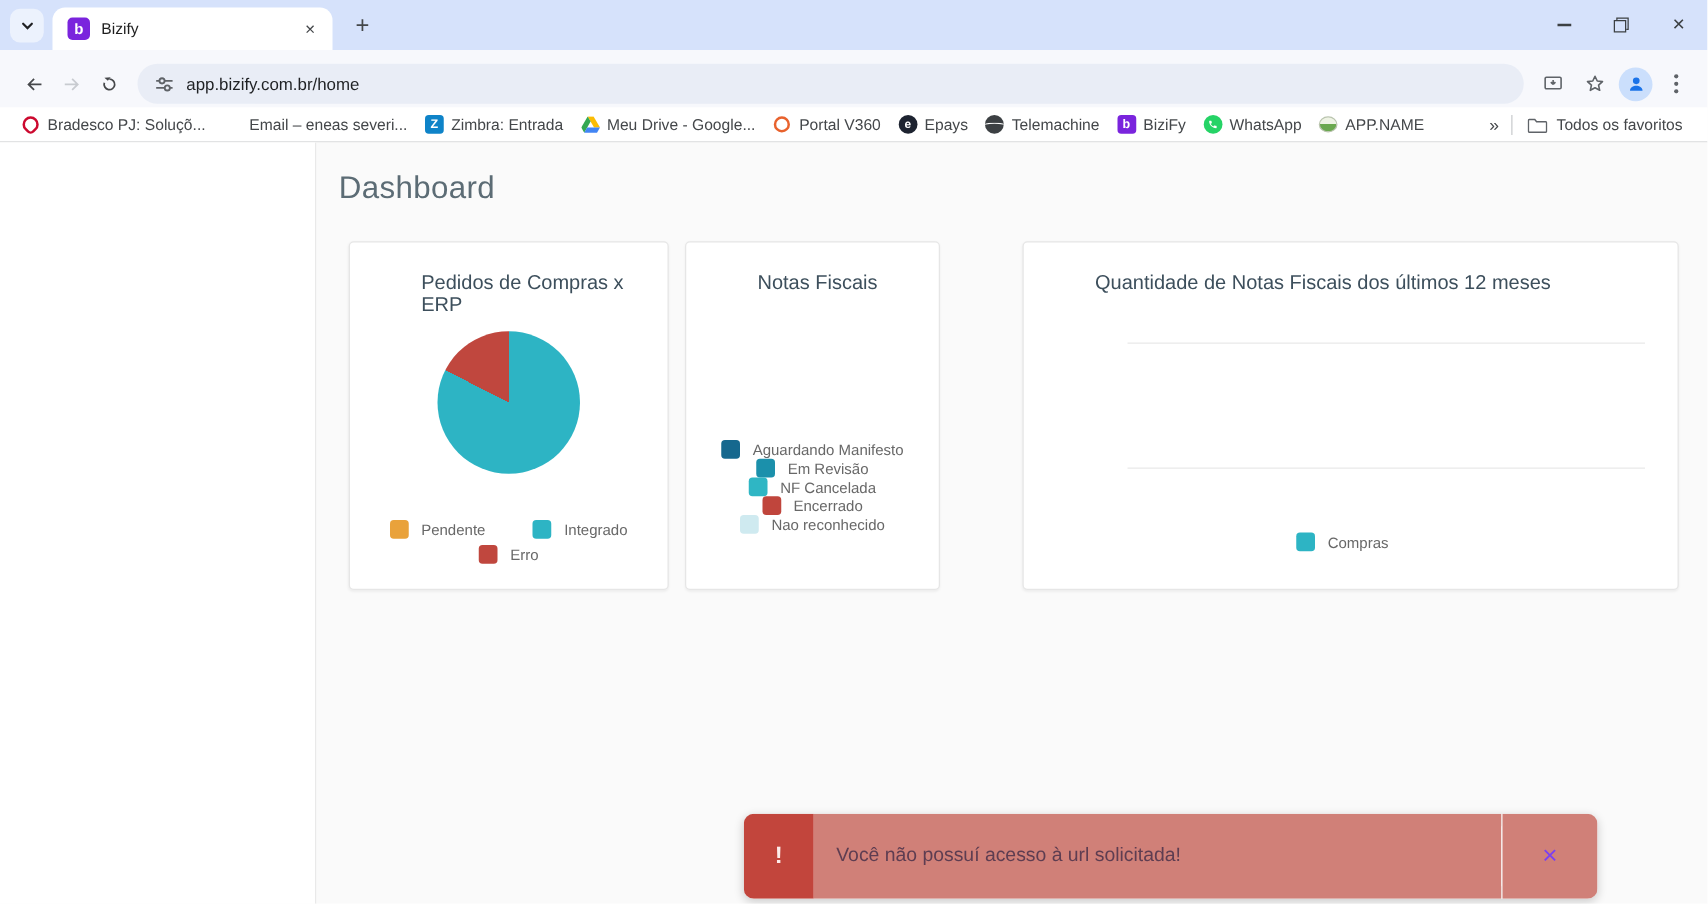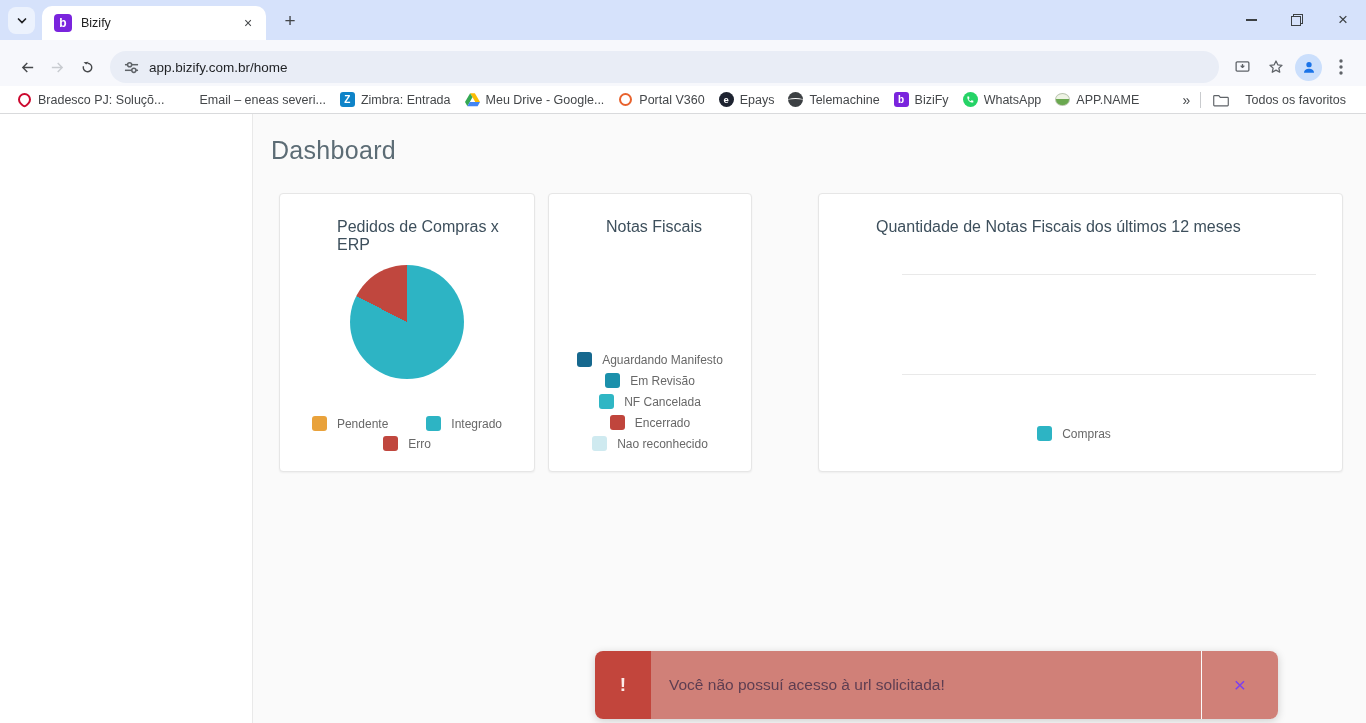--- a/index.html
+++ b/index.html
@@ -56,21 +56,21 @@
   .i-epays { background:#1d2330; }
   .i-v360 { width:13px; height:13px; border:2.2px solid #e8622d; border-radius:50%; }
   .i-tele { background:#3c4043; position:relative; overflow:hidden; }
   .i-tele::after { content:""; position:absolute; left:-2px; top:6px; width:19px; height:5px;
     border-radius:50%; border-top:1.6px solid #fff; }
   .i-wa { background:#25d366; }
   .i-app { background:linear-gradient(#eef3e4 0 45%, #6aa84f 45% 100%); border:1px solid #b9c4ae;
     width:15px; height:13px; border-radius:50%; }
   .bm-overflow { margin-left:auto; font-size:14px; color:#44474a; padding:0 10px; cursor:pointer; }
   .bm-sep { width:1px; height:16px; background:#c9cbce; }
-  .all-fav { display:flex; align-items:center; gap:16px; padding:0 12px; font-size:12.5px; color:#44474a; cursor:pointer; }
+  .all-fav { display:flex; align-items:center; gap:7px; padding:0 12px; font-size:12.5px; color:#44474a; cursor:pointer; }
 
   
   .page { position:relative; height:609px; background:#fafafa; }
   .sidebar { position:absolute; left:0; top:0; width:253px; height:100%; background:#fff; border-right:1px solid #e9e9e9; }
   .content { position:absolute; left:253px; top:0; right:0; height:100%; }
   .page-title { position:absolute; left:18px; top:22px; font-size:25px; font-weight:500;
     color:#5c6c75; letter-spacing:.3px; }
 
   .card { position:absolute; top:79px; height:279px; background:#fff; border:1px solid #e6e6e6;
     border-radius:4px; box-shadow:0 1px 2px rgba(0,0,0,.05); }
@@ -81,21 +81,21 @@
 
   .pie { position:absolute; left:70px; top:71px; width:114px; height:114px; border-radius:50%; }
 
   .legend-bottom { position:absolute; left:0; right:0; bottom:20px; display:flex; flex-direction:column;
     align-items:center; gap:5px; }
   .legend-row { display:flex; gap:38px; }
   .litem { display:flex; align-items:center; gap:10px; font-size:12px; color:#686868; cursor:pointer; }
   .swatch { width:15px; height:15px; border-radius:3px; flex:0 0 auto; }
 
   .legend-stack { position:absolute; left:0; right:0; top:158px; display:flex; flex-direction:column;
-    align-items:center; gap:6px; }
+    align-items:center; }
 
   .gridline { position:absolute; left:83px; width:414px; height:1px; background:#e9e9e9; }
   #grid-top { top:80px; } #grid-bottom { top:180px; }
   .legend-c3 { position:absolute; left:0; right:13px; top:232px; display:flex; justify-content:center; }
 
   
   .toast { position:absolute; left:342px; top:537px; width:683px; height:68px; border-radius:8px;
     display:flex; overflow:hidden; box-shadow:0 2px 8px rgba(0,0,0,.18); }
   .toast-accent { width:56px; background:#c2453c; color:#fdecea; font-size:19px; font-weight:bold;
     display:flex; align-items:center; justify-content:center; }

